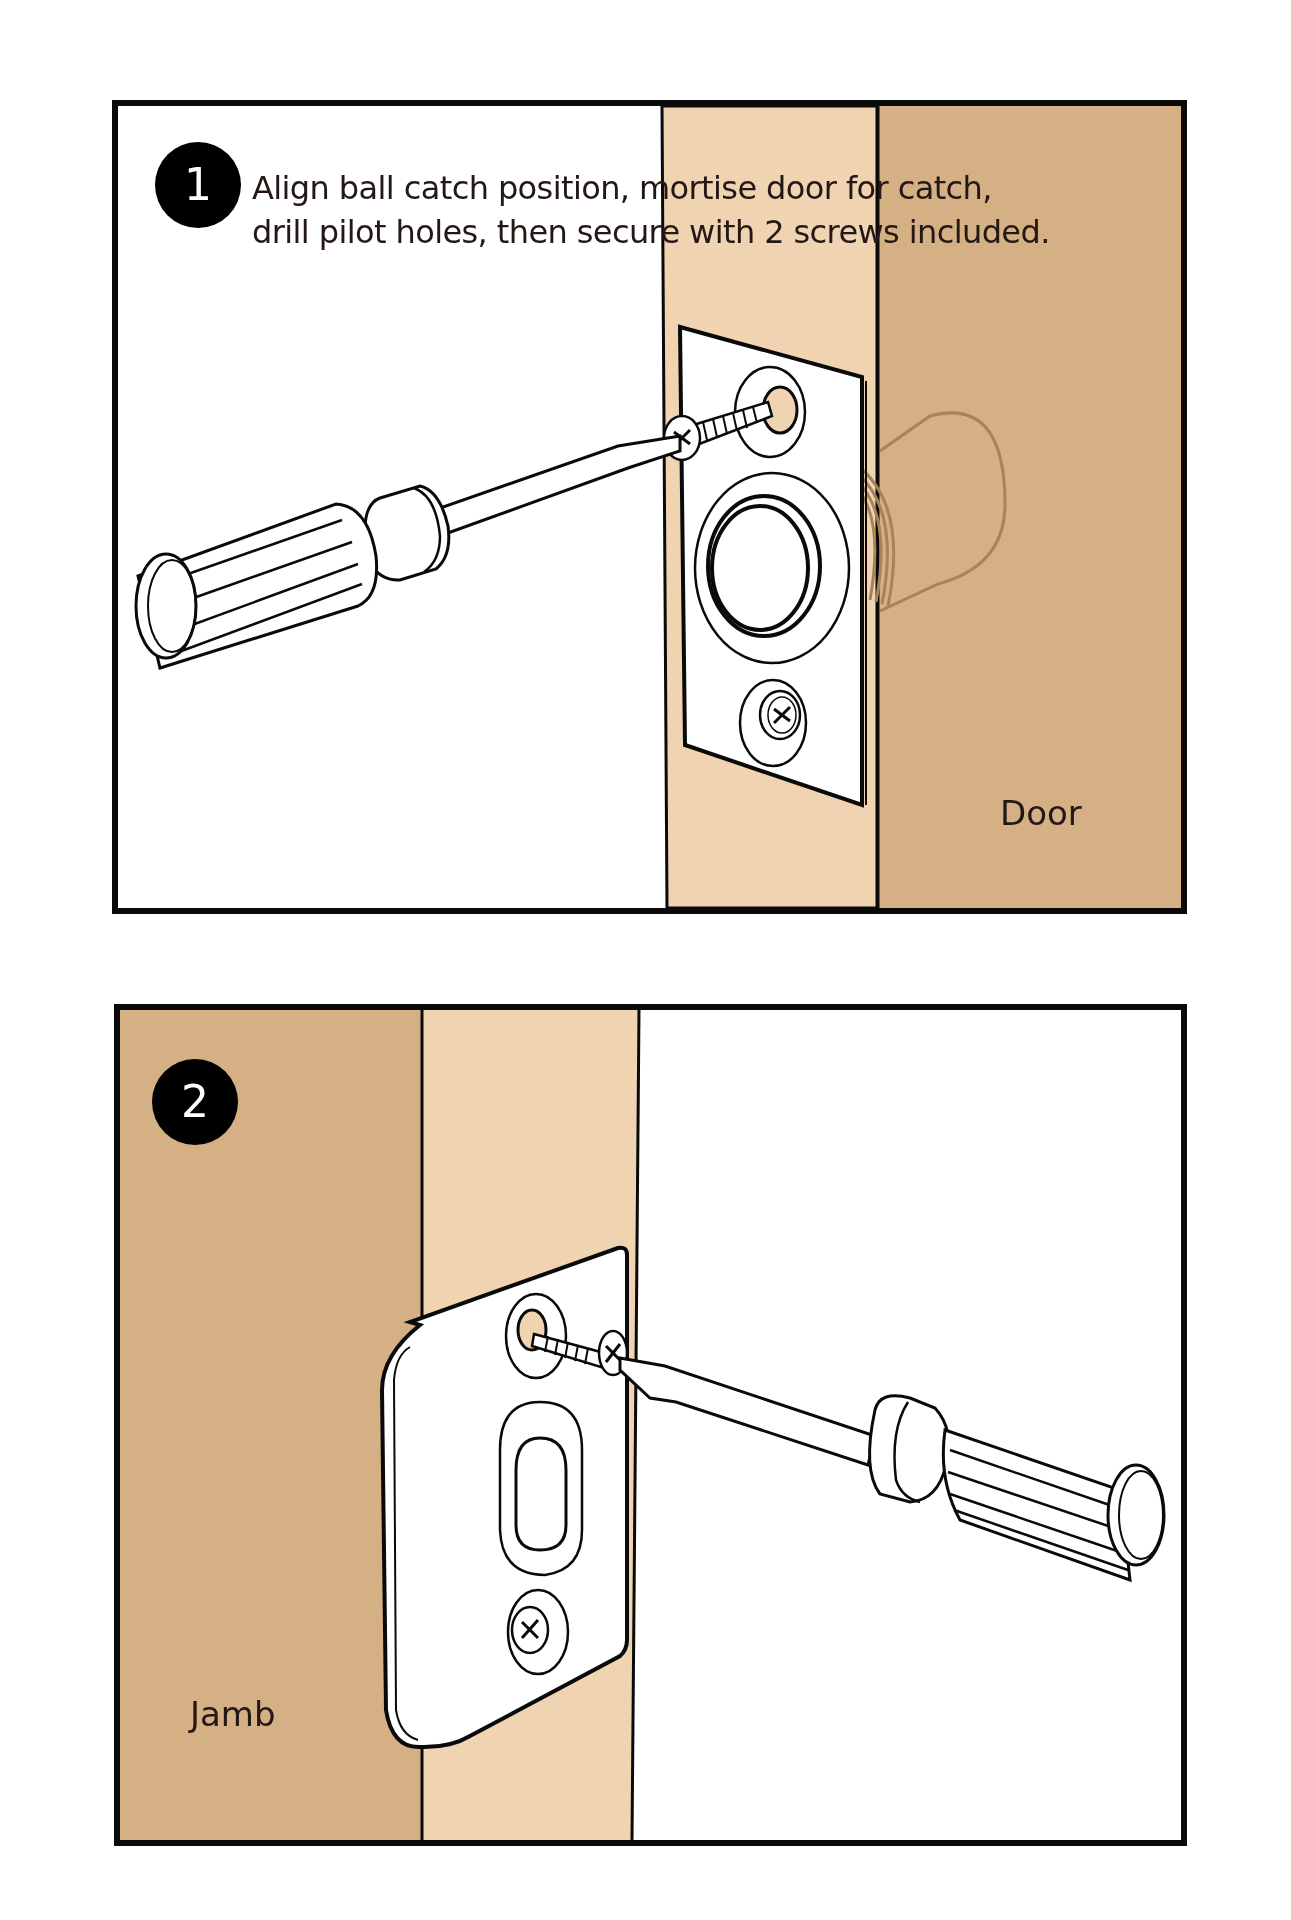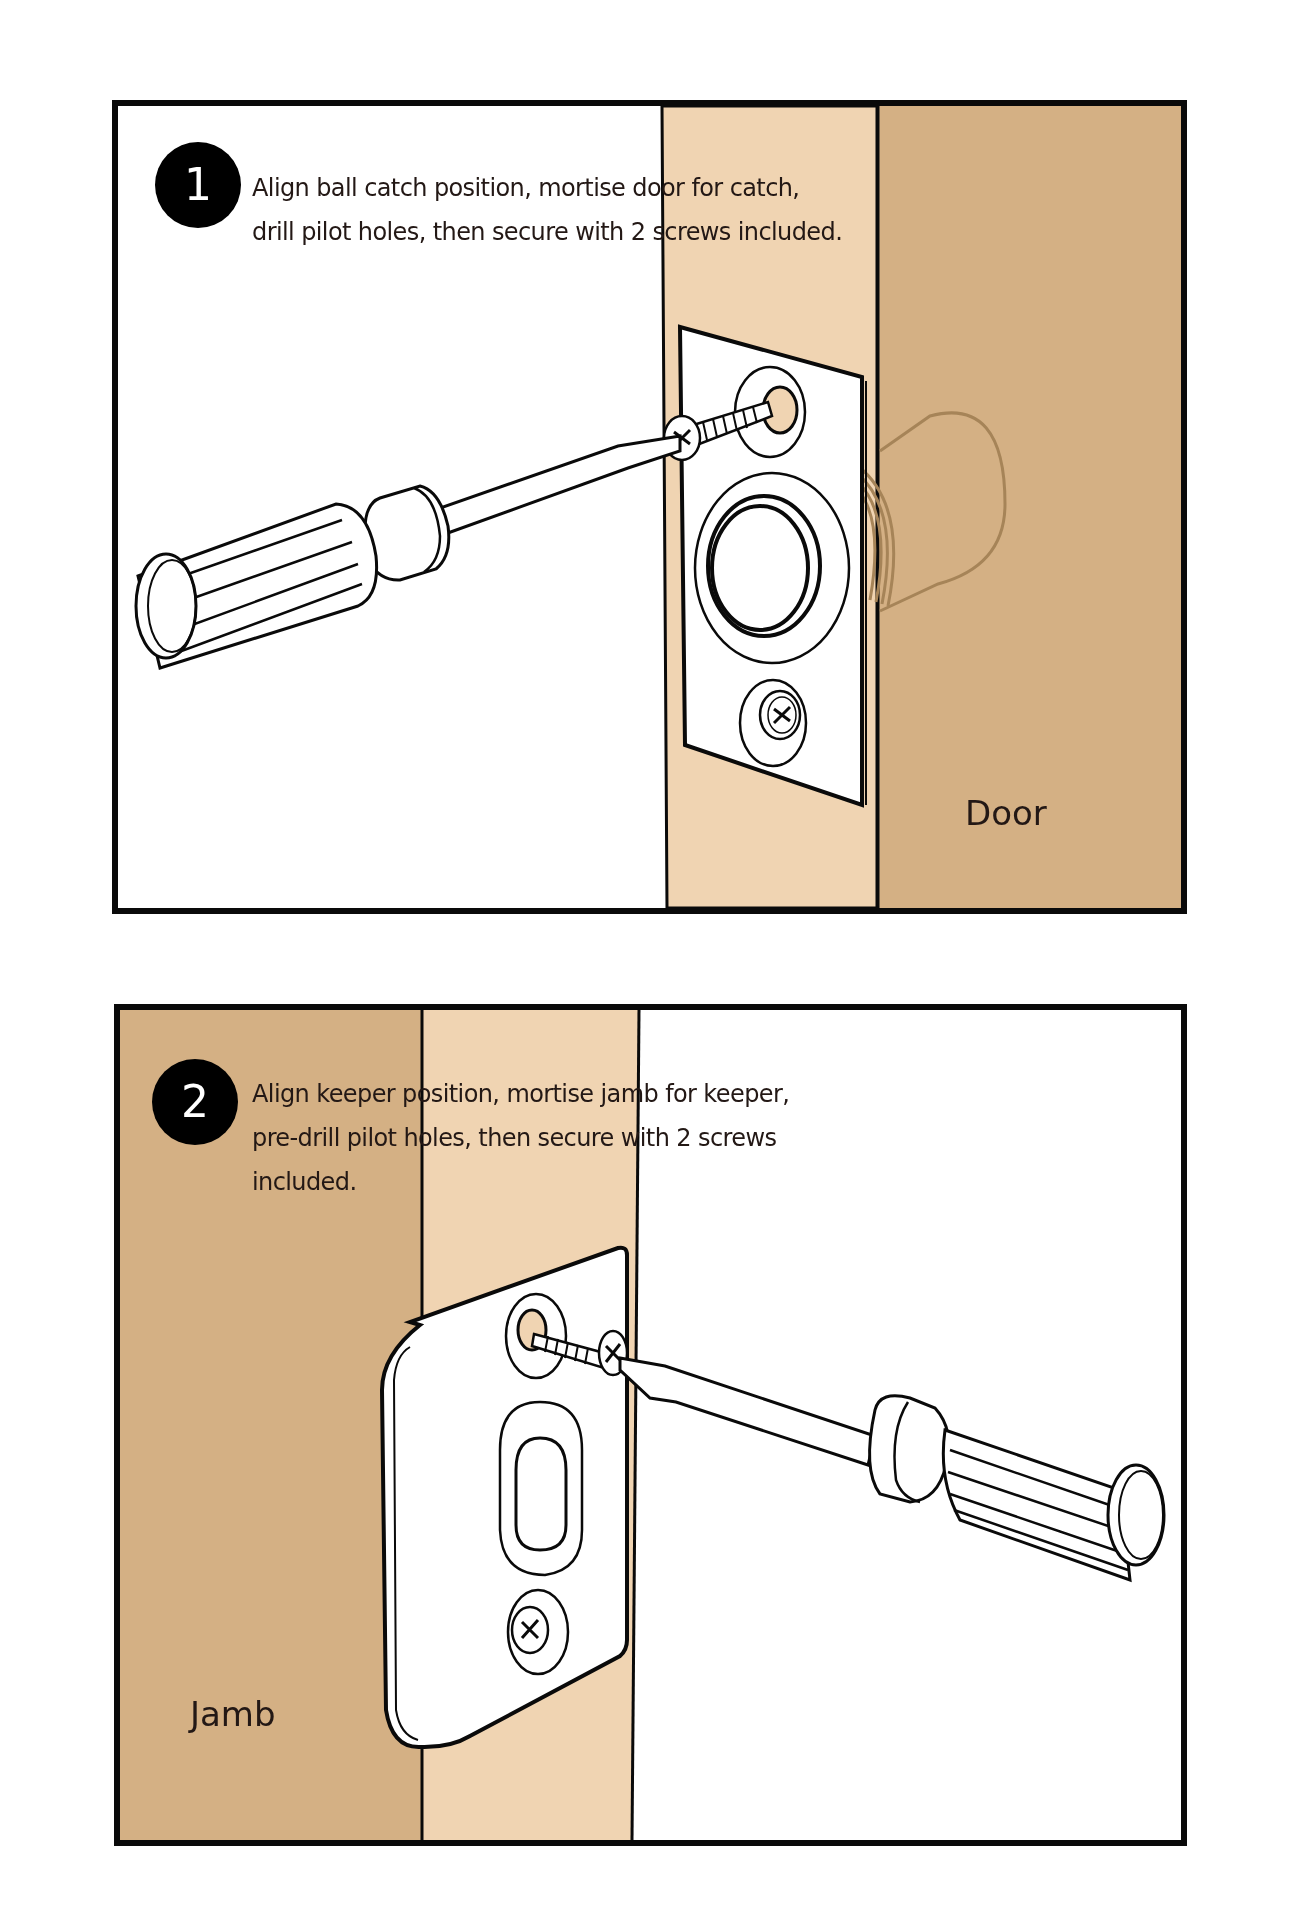--- a/index.html
+++ b/index.html
@@ -6,21 +6,21 @@
   body { width: 1291px; height: 1920px; position: relative; overflow: hidden;
          font-family: "DejaVu Sans", "Liberation Sans", sans-serif; }
   .panel { position: absolute; box-sizing: border-box; border: 6px solid #0a0a0a; overflow: hidden; background: #ffffff; }
   #panel1 { left: 112px; top: 100px; width: 1075px; height: 814px; }
   #panel2 { left: 114px; top: 1004px; width: 1073px; height: 842px; }
   .art { position: absolute; left: 0; top: 0; }
   .step-badge { position: absolute; width: 86px; height: 86px; border-radius: 50%;
                 background: #000000; color: #ffffff; display: flex; align-items: center; justify-content: center;
                 font-family: "DejaVu Sans", sans-serif; font-size: 44px; line-height: 1; }
   .step-text { position: absolute; color: #231815; font-family: "DejaVu Sans", sans-serif;
-               font-size: 24px; line-height: 44px; letter-spacing: -0.6px; white-space: pre-line; }
+               font-size: 32px; line-height: 44px; letter-spacing: -0.6px; white-space: pre-line; }
   .wood-label { position: absolute; color: #231815; font-family: "DejaVu Sans", sans-serif;
                 font-size: 34px; line-height: 1; }
 </style>
 </head>
 <body>
 
 <div id="panel1" class="panel">
   <svg class="art" width="1063" height="802" viewBox="0 0 1063 802">
 
     <polygon points="544,0 759,0 759,802 549,802" fill="#f0d4b2" stroke="#0a0a0a" stroke-width="3"></polygon>
@@ -66,21 +66,21 @@
       <path d="M20,470 L218,398 Q250,400 258,450 Q262,490 240,500 L42,562 Z"></path>
       <path d="M30,482 L224,414 M36,506 L234,436 M44,530 L240,458 M50,550 L244,478" fill="none" stroke-width="2.5"></path>
       <ellipse cx="48" cy="500" rx="30" ry="52"></ellipse>
       <ellipse cx="54" cy="500" rx="24" ry="46" fill="none" stroke-width="2"></ellipse>
     </g>
   </svg>
 
   <div class="step-badge" style="left:37px; top:36px;">1</div>
   <div class="step-text" style="left:134px; top:60px;">Align ball catch position, mortise door for catch,
 drill pilot holes, then secure with 2 screws included.</div>
-  <div class="wood-label" style="left:847px; top:690px;">Door</div>
+  <div class="wood-label" style="left:882px; top:690px;">Door</div>
 </div>
 
 <div id="panel2" class="panel">
   <svg class="art" width="1061" height="830" viewBox="0 0 1061 830">
 
     <rect x="0" y="0" width="301" height="830" fill="#d4b084"></rect>
     <polygon points="302,0 519,0 512,830 302,830" fill="#f0d4b2"></polygon>
     <line x1="302" y1="0" x2="302" y2="830" stroke="#0a0a0a" stroke-width="3"></line>
     <line x1="519" y1="0" x2="512" y2="830" stroke="#0a0a0a" stroke-width="3"></line>
 
@@ -111,17 +111,14 @@
       <path d="M755,400 Q760,380 790,388 L815,398 Q835,420 826,455 Q818,490 790,492 L760,484 Q742,460 755,400 Z"></path>
       <path d="M788,392 Q770,420 776,470 Q782,488 800,492" fill="none" stroke-width="2.5"></path>
       <path d="M825,420 L1000,480 L1010,570 L840,510 Q818,470 825,420 Z"></path>
       <path d="M830,440 L1004,500 M828,462 L1006,522 M830,484 L1006,544 M834,500 L1008,560" fill="none" stroke-width="2.5"></path>
       <ellipse cx="1016" cy="505" rx="28" ry="50"></ellipse>
       <ellipse cx="1021" cy="505" rx="22" ry="44" fill="none" stroke-width="2"></ellipse>
     </g>
   </svg>
 
   <div class="step-badge" style="left:32px; top:49px;">2</div>
-  <div class="step-text" style="left:132px; top:62px;">Align keeper position, mortise jamb for keeper,
-pre-drill pilot holes, then secure with 2 screws
-included.</div>
   <div class="wood-label" style="left:70px; top:662px;margin-top:25px;">Jamb</div>
 </div>
 
 </body></html>

